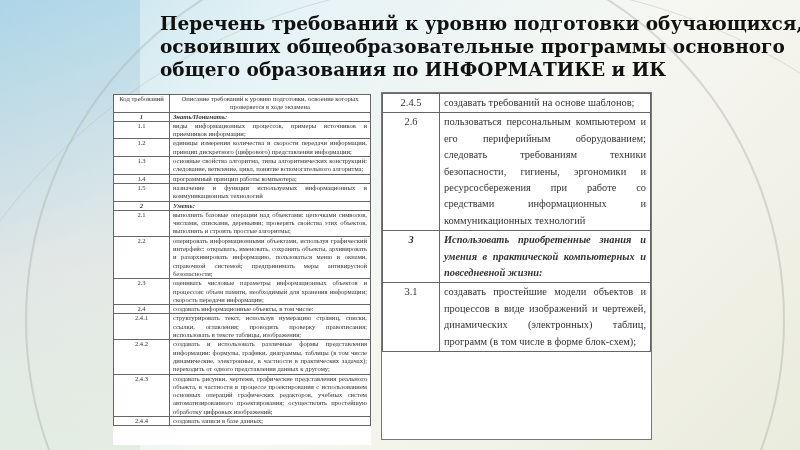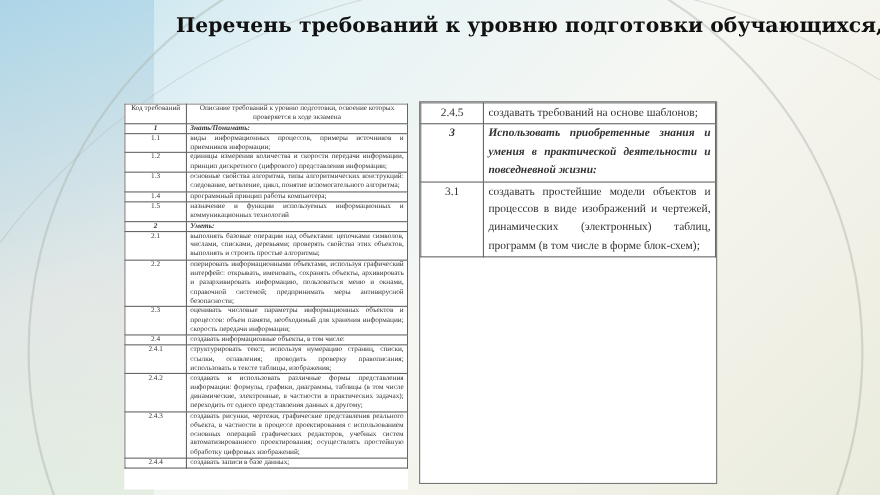--- a/index.html
+++ b/index.html
@@ -40,20 +40,22 @@
 </style>
 </head>
 <body>
 
 <div class="left-tint"></div>
 <div class="arc2"></div>
 <div class="arc1"></div>
 
 <div class="title">
   <div>Перечень требований к уровню подготовки обучающихся,</div>
+  <div>освоивших общеобразовательные программы основного</div>
+  <div>общего образования по ИНФОРМАТИКЕ и ИК</div>
 </div>
 
 <div class="tbl-wrap" id="left-wrap">
   <table>
     <colgroup>
         <col style="width:56px">
         <col>
       </colgroup>
     <thead>
       <tr>
@@ -130,23 +132,27 @@
   <table>
     <colgroup>
         <col style="width:57px">
         <col>
       </colgroup>
     <tbody id="right-body">
         <tr>
           <td class="code">2.4.5</td>
           <td class="desc">создавать требований на основе шаблонов;</td>
         </tr>
+        <tr>
+          <td class="code">2.6</td>
+          <td class="desc">пользоваться персональным компьютером и его периферийным оборудованием; следовать требованиям техники безопасности, гигиены, эргономики и ресурсосбережения при работе со средствами информационных и коммуникационных технологий</td>
+        </tr>
         <tr class="sec">
           <td class="code">3</td>
-          <td class="desc">Использовать приобретенные знания и умения в практической деятельности и повседневной жизни:</td>
+          <td class="desc">Использовать приобретенные знания и умения в практической компьютерных и повседневной жизни:</td>
         </tr>
         <tr>
           <td class="code">3.1</td>
           <td class="desc">создавать простейшие модели объектов и процессов в виде изображений и чертежей, динамических (электронных) таблиц, программ (в том числе в форме блок-схем);</td>
         </tr>
       </tbody>
   </table>
 </div>
 
 </body></html>

